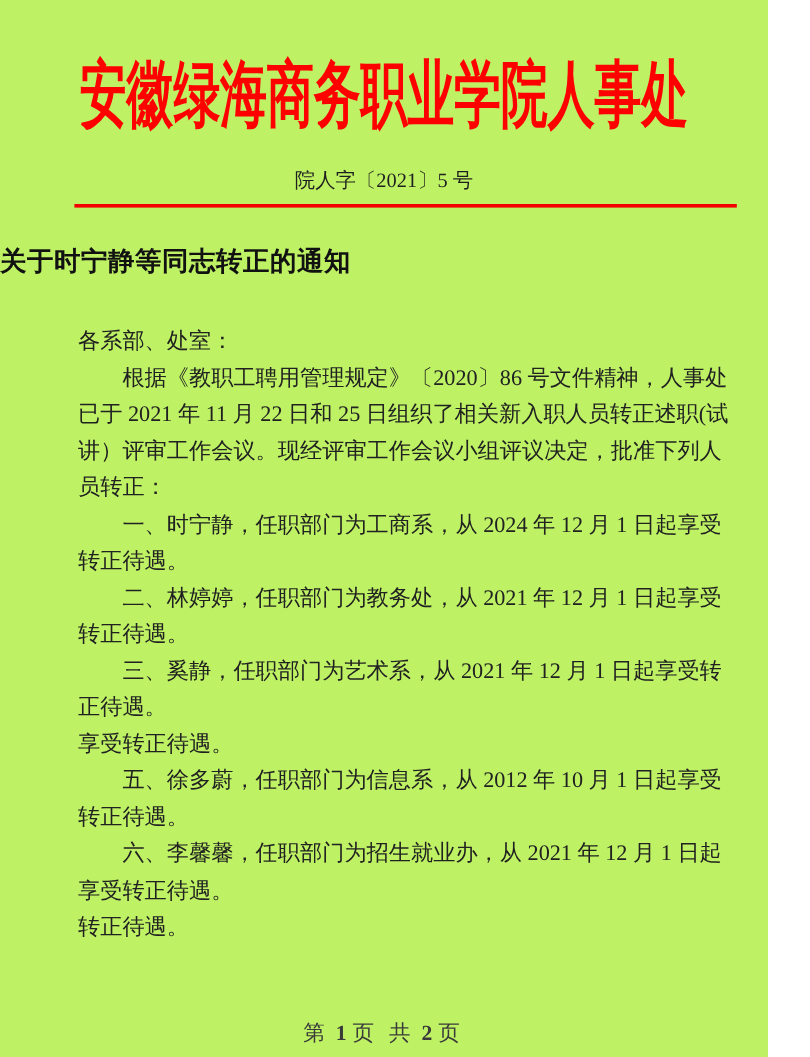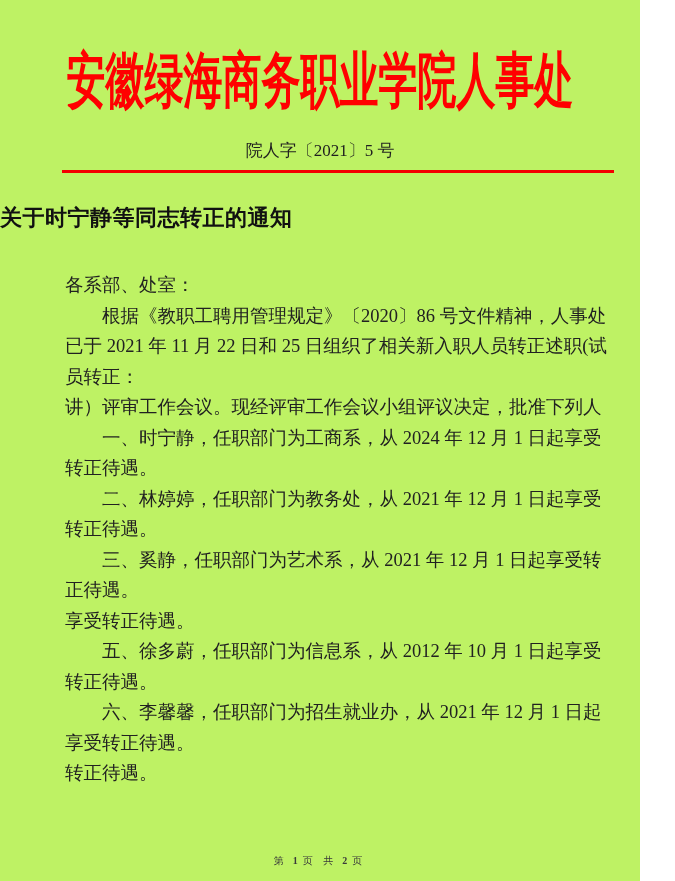--- a/index.html
+++ b/index.html
@@ -56,21 +56,21 @@
     font-size:18.5px;
     line-height:30.5px;
   }
   .bline { white-space:nowrap; height:30.5px; }
   .ind { text-indent:37px; }
   .page-footer {
     position:absolute;
     top:852px; left:0; right:0;
     text-align:center;
     color:#3a3a3a;
-    font-size:10px;
+    font-size:18px;
     line-height:18px;
     white-space:nowrap;
   }
   .page-footer .num { font-weight:bold; margin:0 4px; }
   .page-footer .seg { margin:0 1px; letter-spacing:4px; }
 </style>
 </head>
 <body>
 
 <div class="page">
@@ -80,22 +80,22 @@
   <div class="doc-number">院人字〔2021〕5 号</div>
 
   <div class="red-rule"></div>
 
   <div class="notice-title">关于时宁静等同志转正的通知</div>
 
   <div class="body-text">
     <div class="bline">各系部、处室：</div>
     <div class="bline ind">根据《教职工聘用管理规定》〔2020〕86 号文件精神，人事处</div>
     <div class="bline">已于 2021 年 11 月 22 日和 25 日组织了相关新入职人员转正述职(试</div>
+    <div class="bline">讲）评审工作会议。现经评审工作会议小组评议决定，批准下列人</div>
     <div class="bline">员转正：</div>
-    <div class="bline">讲）评审工作会议。现经评审工作会议小组评议决定，批准下列人</div>
     <div class="bline ind">一、时宁静，任职部门为工商系，从 2024 年 12 月 1 日起享受</div>
     <div class="bline">转正待遇。</div>
     <div class="bline ind">二、林婷婷，任职部门为教务处，从 2021 年 12 月 1 日起享受</div>
     <div class="bline">转正待遇。</div>
     <div class="bline ind">三、奚静，任职部门为艺术系，从 2021 年 12 月 1 日起享受转</div>
     <div class="bline">正待遇。</div>
     <div class="bline">享受转正待遇。</div>
     <div class="bline ind">五、徐多蔚，任职部门为信息系，从 2012 年 10 月 1 日起享受</div>
     <div class="bline">转正待遇。</div>
     <div class="bline ind">六、李馨馨，任职部门为招生就业办，从 2021 年 12 月 1 日起</div>

